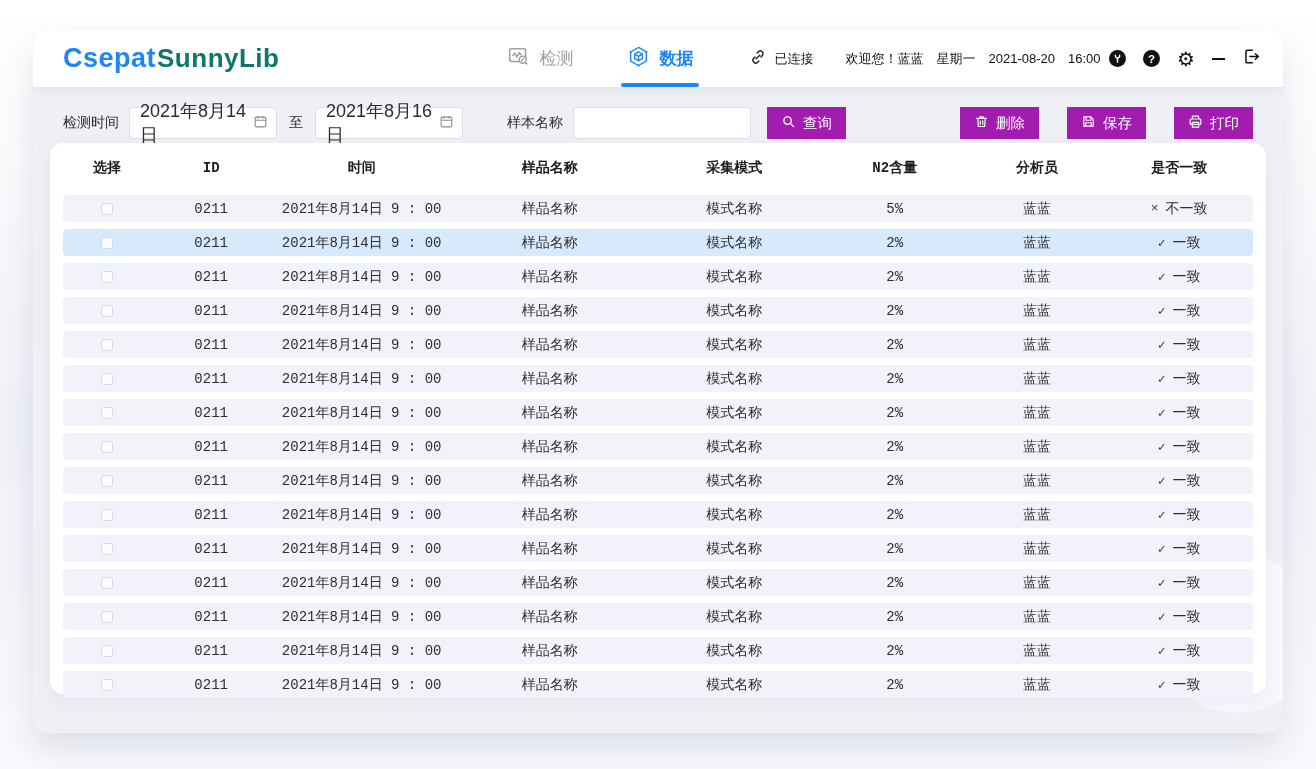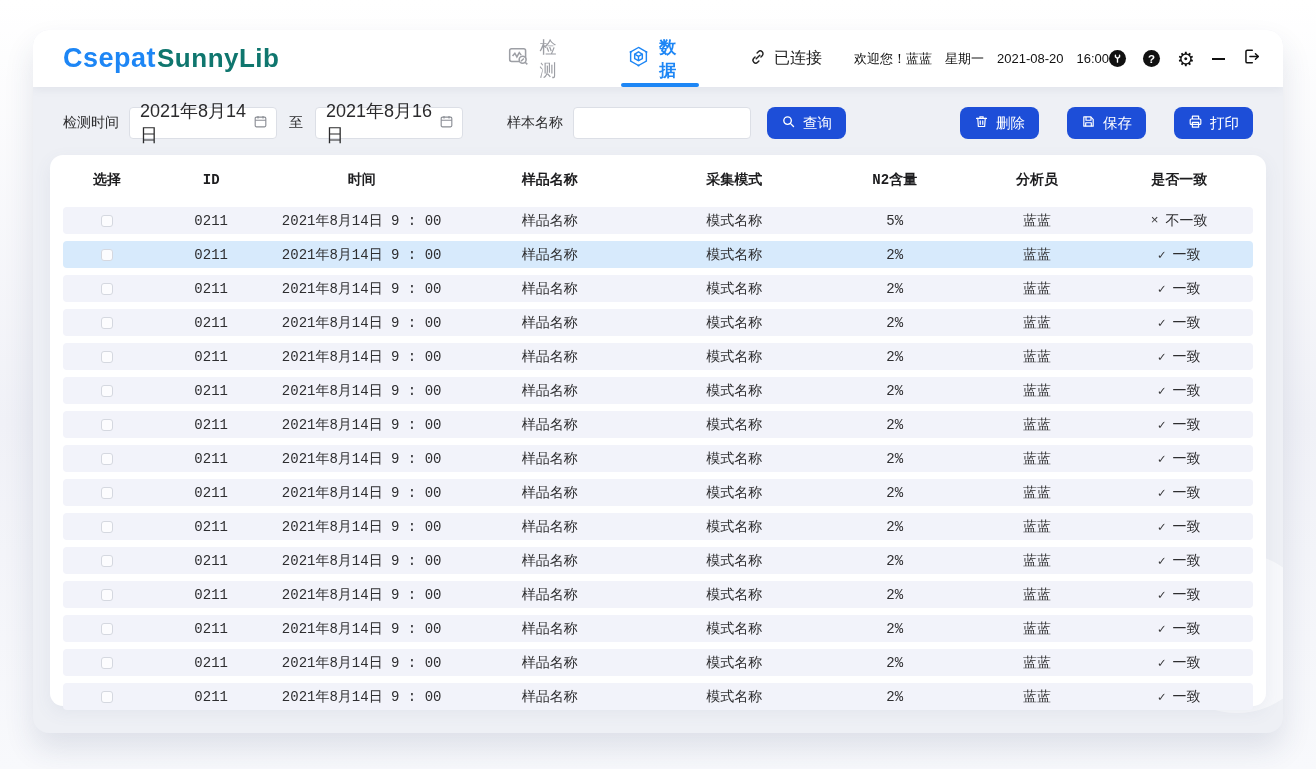--- a/index.html
+++ b/index.html
@@ -25,55 +25,55 @@
   .logo .secondary { font-size:26px; font-weight:700; color:#0f766e; letter-spacing:.5px; }
   .tabs { display:flex; gap:54px; margin-left:228px; height:57px; }
   .tab { display:flex; align-items:center; gap:9px; position:relative; font-size:17px; cursor:pointer; }
   .tab.inactive { color:#9d9fa5; }
   .tab.active { color:#1d86f5; font-weight:600; }
   .tab.active::after {
     content:""; position:absolute; left:-6px; right:-6px; bottom:0; height:4px;
     background:#1d86f5; border-radius:2px;
   }
   .tab svg { width:23px; height:23px; }
-  .conn { display:flex; align-items:center; gap:7px; margin-left:56px; font-size:16px; color:#222; white-space:nowrap; }
+  .conn { display:flex; align-items:center; gap:7px; margin-left:56px; font-size:13px; color:#222; white-space:nowrap; }
   .conn svg { width:18px; height:18px; }
   .welcome { display:flex; align-items:center; gap:13px; margin-left:32px; font-size:13px; color:#111; white-space:nowrap; }
   .sysicons { margin-left:auto; display:flex; align-items:center; gap:17px; }
   .circle-ic {
     width:17px; height:17px; border-radius:50%; background:#111; color:#fff;
     display:flex; align-items:center; justify-content:center; font-size:11.5px; font-weight:700; cursor:pointer;
   }
   .circle-ic svg { width:11px; height:11px; }
   .gear { font-size:20px; line-height:1; color:#111; cursor:pointer; }
   .min-ic { width:13px; height:2px; background:#111; display:inline-block; cursor:pointer; }
   .logout-ic svg { width:19px; height:19px; cursor:pointer; }
   
   .appbody { position:relative; height:646px; padding:0 17px; z-index:1; }
   .deco-circle {
     position:absolute; right:-34px; bottom:20px; width:160px; height:160px;
     border-radius:50%; background:rgba(255,255,255,.55); z-index:0;
   }
   
-  .filterbar { display:flex; align-items:center; padding:20px 13px 16px; position:relative; z-index:1; }
+  .filterbar { display:flex; align-items:center; padding:20px 13px 4px; position:relative; z-index:1; }
   .flabel { font-size:14px; color:#2b2b2d; margin-right:10px; white-space:nowrap; }
   .dateinput {
     width:148px; height:32px; background:#fff; border:1px solid #dcdfe6; border-radius:4px;
     display:flex; align-items:center; padding:0 8px 0 10px; font-size:18px; color:#2b2b2d; cursor:pointer;
   }
   .dateinput .dtext { flex:1; }
   .dateinput svg { width:15px; height:15px; }
   .to { margin:0 12px; font-size:14px; color:#2b2b2d; }
   .sample-group { margin-left:44px; display:flex; align-items:center; }
   .textinput {
     width:178px; height:32px; background:#fff; border:1px solid #dcdfe6; border-radius:4px;
     font-size:14px; padding:0 10px; color:#2b2b2d; outline:none;
   }
   .btn {
-    height:32px; border:none; border-radius:8px; background:#1d4ed8; color:#fff;
+    height:32px; border:none; border-radius:0; background:#a21caf; color:#fff;
     font-size:14.5px; display:flex; align-items:center; gap:7px; padding:0 14px;
     cursor:pointer; font-family:inherit; white-space:nowrap;
   }
   .btn svg { width:15px; height:15px; }
   .btn.query { margin-left:16px; }
   .actions { margin-left:auto; display:flex; gap:28px; }
   
   .card {
     position:relative; z-index:1; background:#fff; border-radius:13px;
     margin:0; height:551px; padding:6px 13px 13px;

